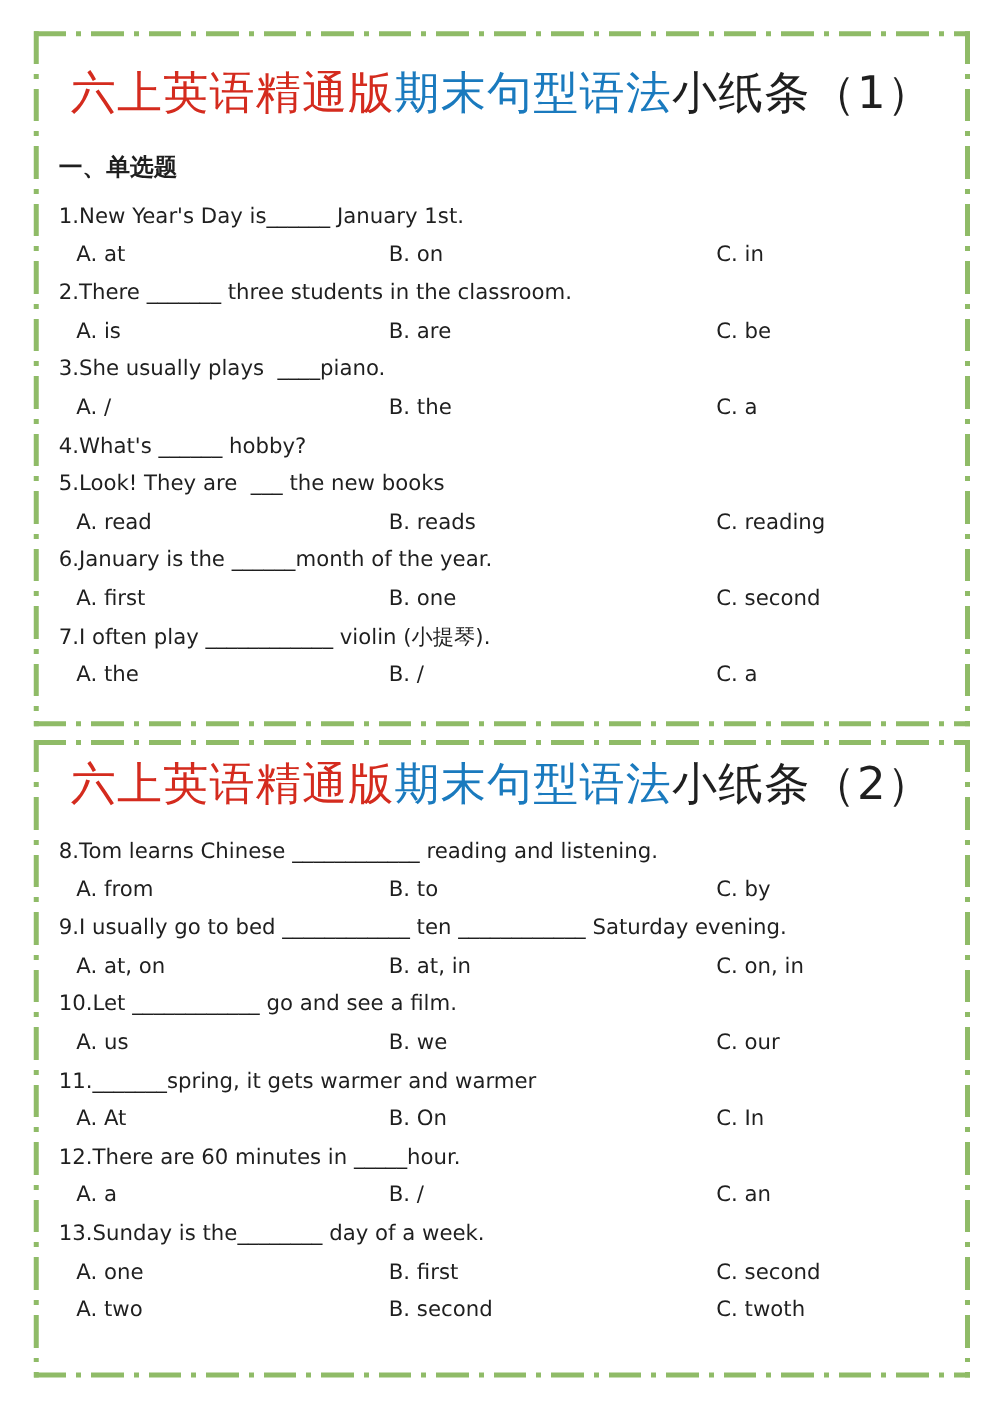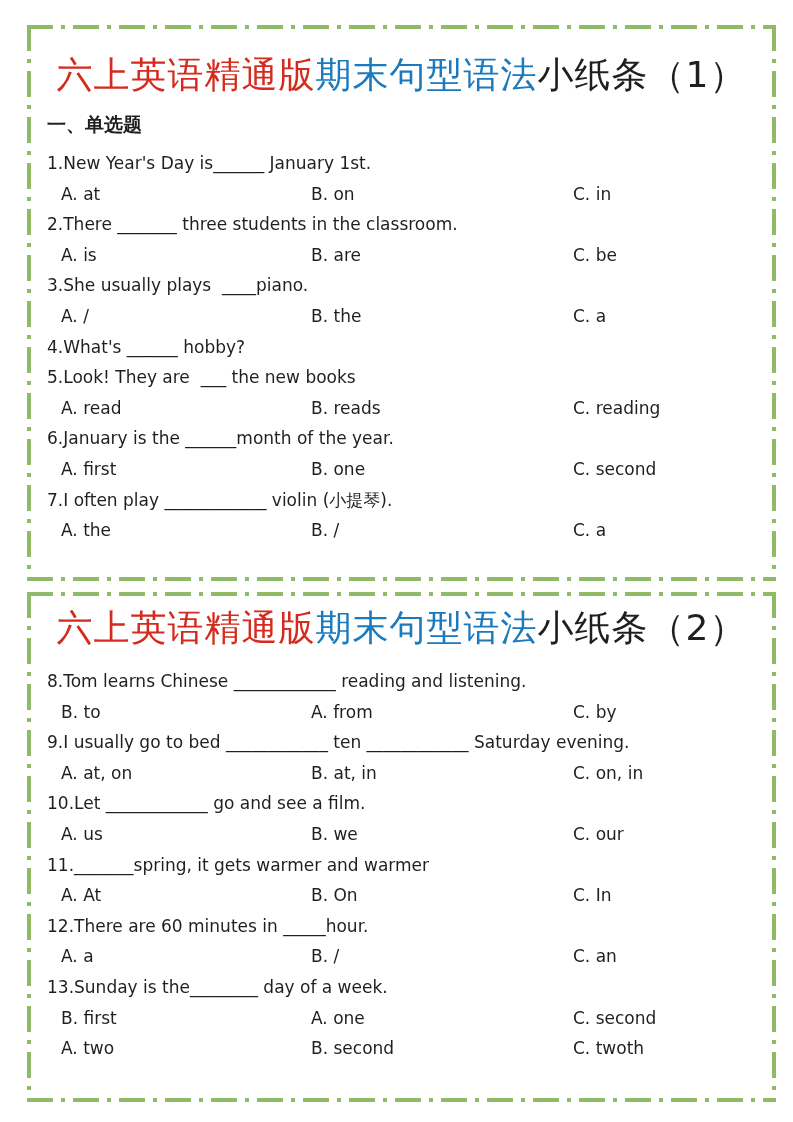--- a/index.html
+++ b/index.html
@@ -48,21 +48,21 @@
   .box-1 .title { padding-top: 28px; }
   .box-2 .title { padding-top: 14px; }
   .t-red   { color: var(--title-red); }
   .t-blue  { color: var(--title-blue); }
   .t-black { color: var(--text-color); }
 
   .sec-header {
     font-size: 19px;
     font-weight: bold;
     line-height: 22px;
-    margin: 16px 0 0 20px;
+    margin: 26px 0 0 20px;
   }
 
   .questions { margin-top: 13px; }
   .box-2 .questions { margin-top: 16px; }
 
   .q-text {
     padding-left: 20px;
     font-size: 17px;
     line-height: 30.6px;
     white-space: pre;
@@ -144,22 +144,22 @@
 </div>
   </section>
 
   <section class="box box-2">
     <h1 class="title"><span class="t-red">六上英语精通版</span><span class="t-blue">期末句型语法</span><span class="t-black">小纸条（2）</span></h1>
 
     <div class="questions">
   <div class="question">
     <p class="q-text">8.Tom learns Chinese ____________ reading and listening.</p>
     <div class="options">
+      <span class="opt">A. from</span>
       <span class="opt">B. to</span>
-      <span class="opt">A. from</span>
       <span class="opt">C. by</span>
     </div>
   </div>
 
   <div class="question">
     <p class="q-text">9.I usually go to bed ____________ ten ____________ Saturday evening.</p>
     <div class="options">
       <span class="opt">A. at, on</span>
       <span class="opt">B. at, in</span>
       <span class="opt">C. on, in</span>
@@ -189,22 +189,22 @@
     <div class="options">
       <span class="opt">A. a</span>
       <span class="opt">B. /</span>
       <span class="opt">C. an</span>
     </div>
   </div>
 
   <div class="question">
     <p class="q-text">13.Sunday is the________ day of a week.</p>
     <div class="options">
+      <span class="opt">A. one</span>
       <span class="opt">B. first</span>
-      <span class="opt">A. one</span>
       <span class="opt">C. second</span>
     </div>
   </div>
 
   <div class="question">
     <div class="options">
       <span class="opt">A. two</span>
       <span class="opt">B. second</span>
       <span class="opt">C. twoth</span>
     </div>

